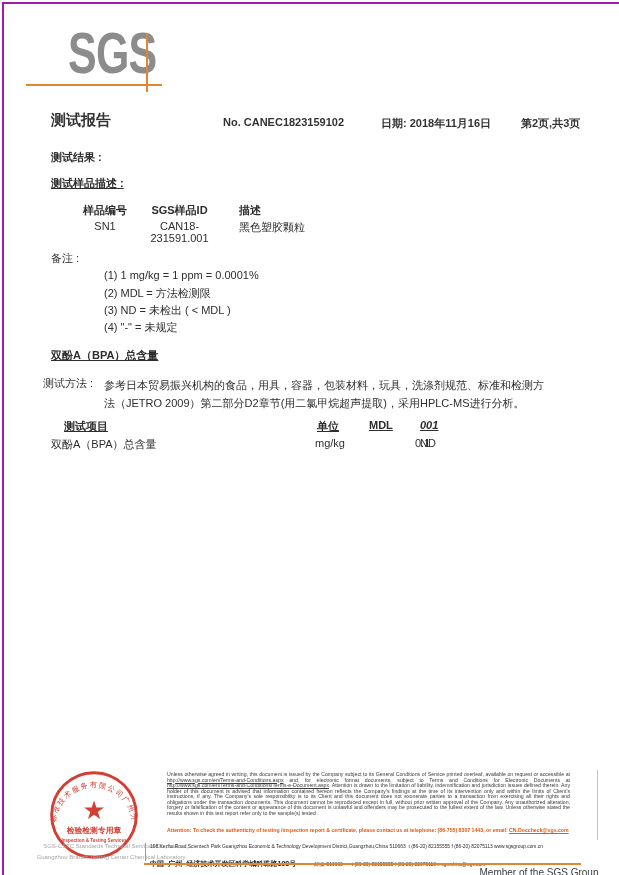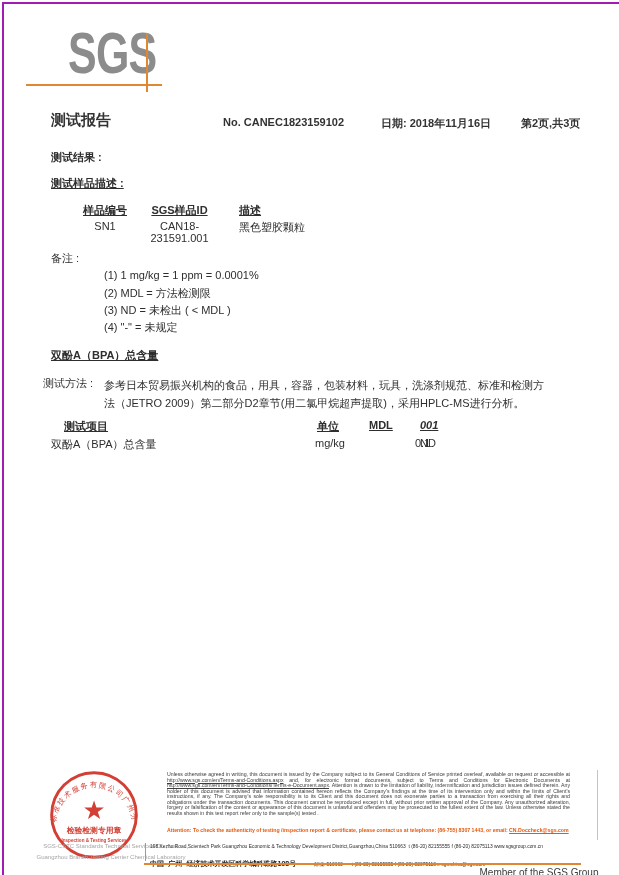--- a/index.html
+++ b/index.html
@@ -21,21 +21,21 @@
   .report-page{left:517px;top:112px;}
   
   .t{font-size:11px;color:#2e2e2e;}
   .b{font-weight:700;}
   .u{text-decoration:underline;}
   .results-label{left:47px;top:146px;}
   .sample-desc{left:47px;top:172px;}
   .c1{left:65px;width:72px;text-align:center;}
   .c2{left:128px;width:95px;text-align:center;}
   .c3{left:235px;}
-  .srow-h{top:199px;text-decoration:underline;}
+  .srow-h{top:199px;}
   .srow{top:216px;}
   .notes-label{left:47px;top:247px;}
   .note0{left:100px;top:265px;}
   .note1{left:100px;top:282px;}
   .note2{left:100px;top:299px;}
   .note3{left:100px;top:316px;}
   .bpa-heading{left:47px;top:344px;font-weight:700;text-decoration:underline;}
   .method-label{left:39px;top:372px;}
   .method-text{left:100px;top:372px;width:470px;line-height:18px;}
   .rt-item-h{left:60px;top:415px;}

